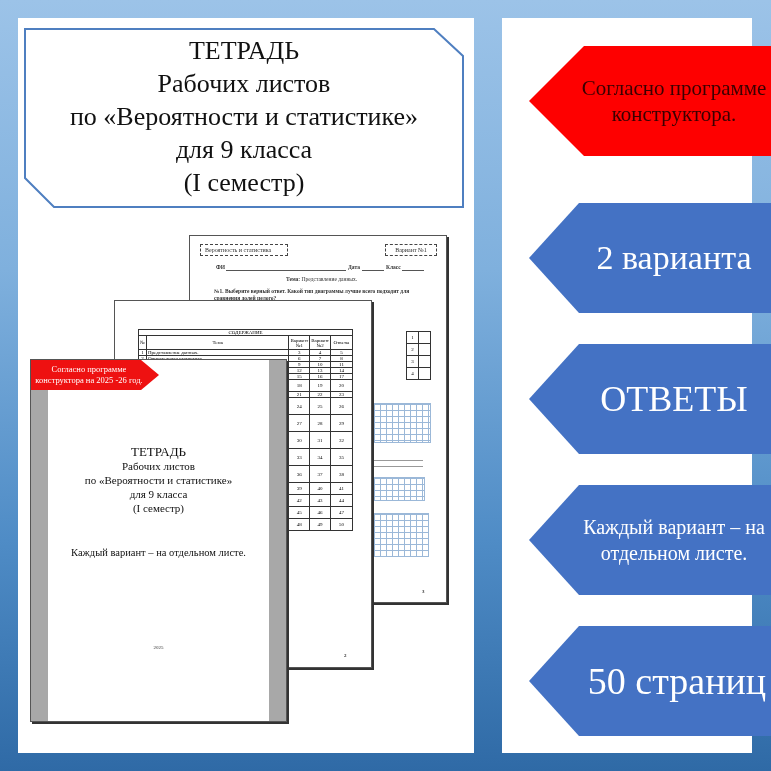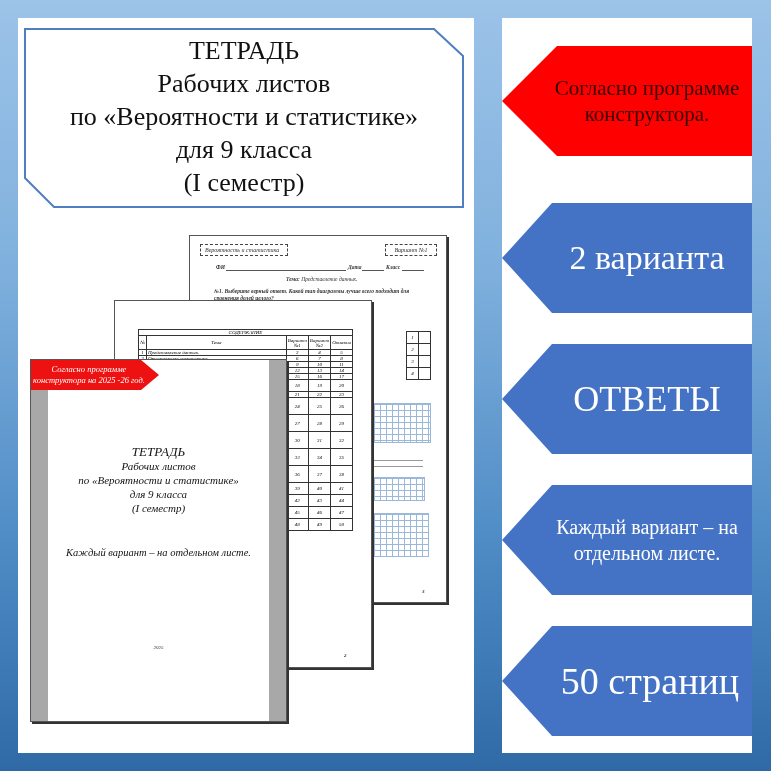--- a/index.html
+++ b/index.html
@@ -21,32 +21,32 @@
   .title-box {
     position: absolute; left: 24px; top: 28px; width: 440px; height: 180px;
   }
   .title-box svg { position: absolute; left: 0; top: 0; }
   .title-text {
     position: absolute; left: 0; top: 6px; width: 440px; text-align: center;
     font-size: 26px; line-height: 33px; color: #111;
   }
   
   .tag {
-    position: absolute; left: 502px; width: 212px; height: 110px; text-decoration: underline;
+    position: absolute; left: 529px; width: 212px; height: 110px; text-decoration: underline;
   }
   .tag svg { position: absolute; left: 0; top: 0; }
   .tag-text {
     position: absolute; left: 40px; top: 0; width: 210px; height: 110px;
     display: flex; align-items: center; justify-content: center; text-align: center;
     color: #fff;
   }
   .tag-red .tag-text { color: #3a0000; font-size: 21px; line-height: 26px; }
 
   
-  .page { position: absolute; background: #fff; border: 1px solid #555; box-shadow: 2px 2px 0 #333; font-style: italic; }
+  .page { position: absolute; background: #fff; border: 1px solid #555; box-shadow: 2px 2px 0 #333; }
   .p3 { left: 189px; top: 235px; width: 258px; height: 368px; }
   .p2 { left: 114px; top: 300px; width: 258px; height: 368px; }
   .p1 { left: 30px; top: 359px; width: 257px; height: 363px; }
 
   .dash-box { position: absolute; border: 1px dashed #444; font-size: 6px; color: #333; padding: 2px 4px; }
   .small { position: absolute; font-size: 5.5px; color: #333; white-space: nowrap; }
   .bold { font-weight: bold; }
   .ansgrid { position: absolute; border-collapse: collapse; }
   .ansgrid td { border: 1px solid #333; width: 12px; height: 12px; font-size: 5px; text-align: center; }
   .sq { position: absolute; background-image:

